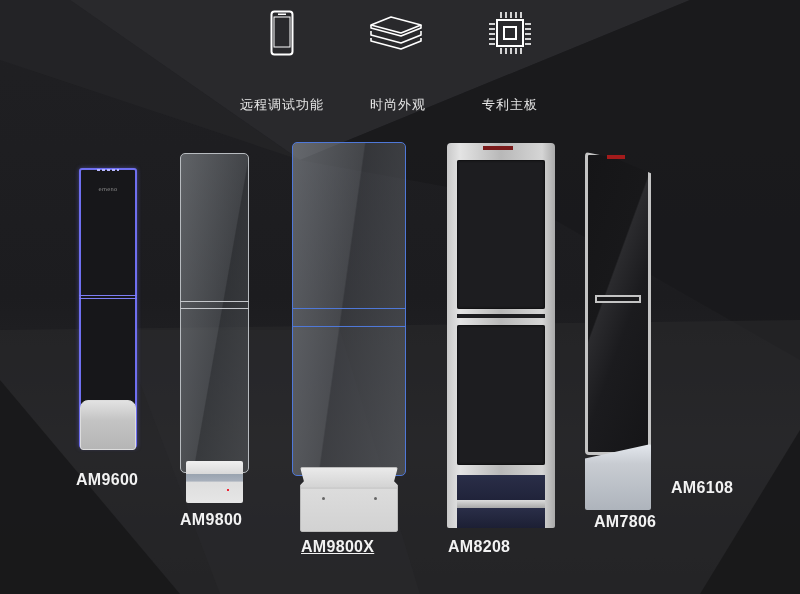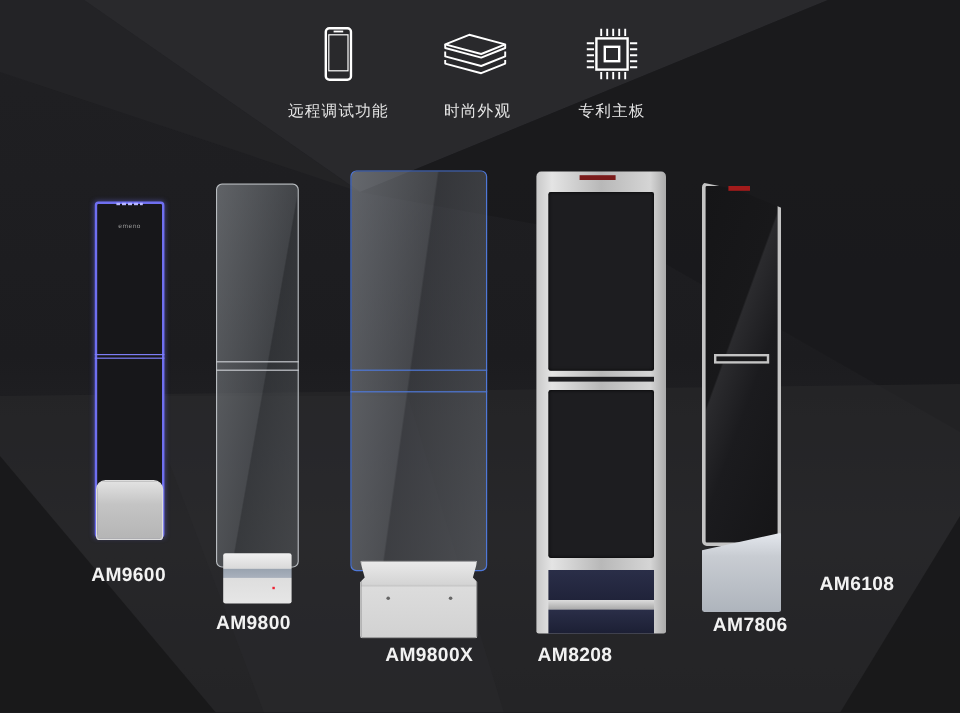--- a/index.html
+++ b/index.html
@@ -14,21 +14,21 @@
   .facet { position: absolute; left: 0; top: 0; width: 800px; height: 594px; pointer-events: none; }
   .facet-a { background: #2a2a2d; clip-path: polygon(70px 0, 690px 0, 300px 160px); opacity: .95; }
   .facet-b { background: #252528; clip-path: polygon(0 0, 70px 0, 300px 160px, 0 60px); opacity: .7; }
   .facet-c { background: #1a1a1c; clip-path: polygon(690px 0, 800px 0, 800px 360px, 520px 200px, 300px 160px); opacity: .9; }
   .facet-d { background: #29292c; clip-path: polygon(0 330px, 800px 320px, 800px 594px, 0 594px); opacity: .55; }
   .facet-e { background: #18181a; clip-path: polygon(0 380px, 180px 594px, 0 594px); opacity: .9; }
   .facet-f { background: #18181a; clip-path: polygon(800px 430px, 800px 594px, 700px 594px); opacity: .9; }
   .facet-g { background: #303034; clip-path: polygon(120px 330px, 340px 330px, 420px 594px, 220px 594px); opacity: .25; }
 
   
-  .feature { position: absolute; top: 20px; display: flex; flex-direction: column; align-items: center; }
+  .feature { position: absolute; top: 8px; display: flex; flex-direction: column; align-items: center; gap: 24px; }
   .feature .icon { width: 60px; height: 50px; display: flex; align-items: center; justify-content: center; }
   .feature .label { margin-top: 14px; font-size: 13px; color: #e6e6e6; letter-spacing: 1px; white-space: nowrap; }
 
   .badge {
     position: absolute; left: 590px; top: 14px; width: 73px; height: 73px; border-radius: 50%;
     background: radial-gradient(circle at 45% 35%, #e8203a 0%, #c8102a 60%, #9c0c20 100%);
     display: flex; flex-direction: column; align-items: center; justify-content: center;
     box-shadow: 0 2px 6px rgba(0,0,0,.5);
   }
   .badge span { font-size: 18px; font-weight: bold; line-height: 23px; color: #fff; letter-spacing: 1px; }
@@ -187,21 +187,21 @@
   </div>
   <div class="model" style="left:180px; top:511px;">AM9800</div>
 
   <div class="product am9800x">
     <div class="glass"></div>
     <div class="mid"></div>
     <div class="base"></div>
     <div class="hole" style="left:30px;"></div>
     <div class="hole" style="left:82px;"></div>
   </div>
-  <div class="model" style="left:321px; top:538px;">AM9800X</div>
+  <div class="model" style="left:301px; top:538px;text-decoration:underline;">AM9800X</div>
 
   <div class="product am8208">
     <div class="frame"></div>
     <div class="redbar"></div>
     <div class="win win1"></div>
     <div class="slot"></div>
     <div class="win win2"></div>
     <div class="base1"></div>
     <div class="base2"></div>
     <div class="base3"></div>
@@ -209,14 +209,14 @@
   <div class="model" style="left:448px; top:538px;">AM8208</div>
 
   <div class="product am7806">
     <div class="frame"></div>
     <div class="redbar"></div>
     <div class="slot"></div>
     <div class="base"></div>
   </div>
   <div class="model" style="left:594px; top:513px;">AM7806</div>
 
-  <div class="model" style="left:671px; top:479px;margin-left:12px;">AM6108</div>
+  <div class="model" style="left:671px; top:479px;">AM6108</div>
 </div>
 
 </body></html>

